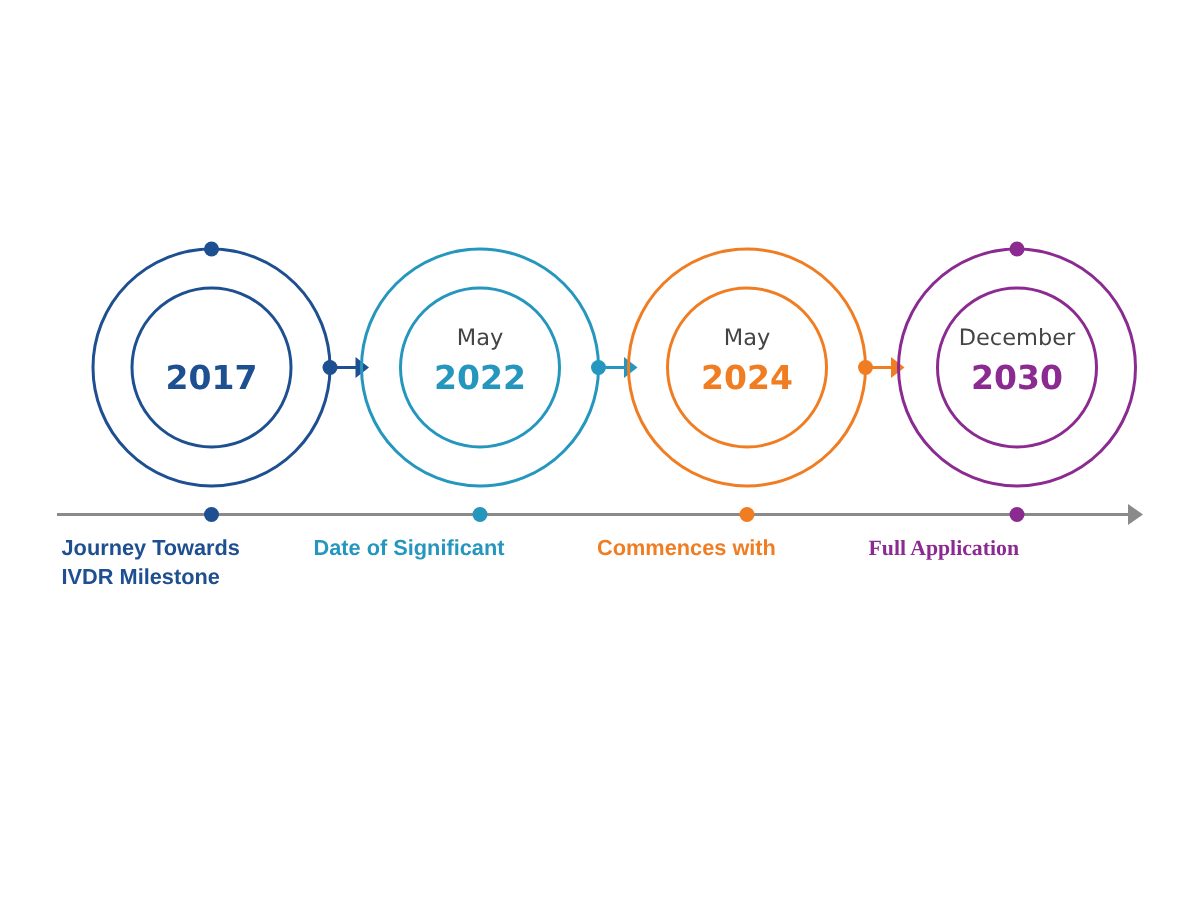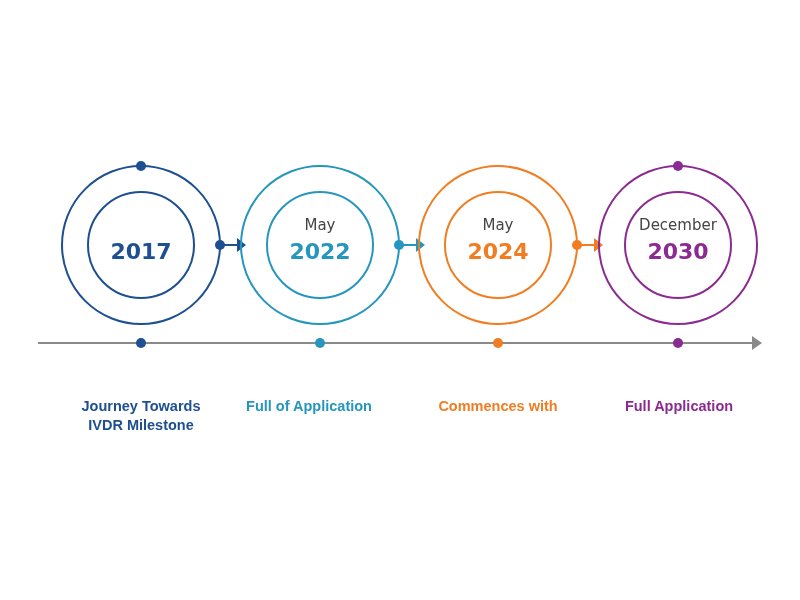--- a/index.html
+++ b/index.html
@@ -1,20 +1,20 @@
 <!DOCTYPE html>
 <html><head>
 <meta charset="utf-8">
 <style>
   html, body { margin: 0; padding: 0; background: #ffffff; }
   body { width: 800px; height: 600px; position: relative; overflow: hidden;
          font-family: "Liberation Sans", "DejaVu Sans", sans-serif; }
   svg.timeline { position: absolute; left: 0; top: 0; }
-  .label { position: absolute; width: 200px; text-align: center; font-weight: bold;
-           font-size: 14.5px; line-height: 19px; margin-top: 40px; }
+  .label { position: absolute; width: 200px; font-weight: bold;
+           font-size: 14.5px; line-height: 19px; }
   .month { font-family: "DejaVu Sans", sans-serif; font-size: 15px; fill: #444444; }
   .year { font-family: "DejaVu Sans", sans-serif; font-weight: bold; font-size: 22px; }
 </style>
 </head>
 <body>
 
 <svg class="timeline" width="800" height="600" viewBox="0 0 800 600">
 
   <line x1="38" y1="343" x2="752" y2="343" stroke="#8a8a8a" stroke-width="2"></line>
   <polygon points="752,336 762,343 752,350" fill="#8a8a8a"></polygon>
@@ -67,20 +67,20 @@
     <text class="month" x="678" y="230" text-anchor="middle">December</text>
     <text class="year" x="678" y="259" text-anchor="middle" fill="#8b2a91">2030</text>
   </g>
 </svg>
 
 <div class="label" style="left:41px; top:357px; color:#1d4f91;">
   <div>Journey Towards</div>
   <div>IVDR Milestone</div>
 </div>
 <div class="label" style="left:209px; top:357px; color:#2596be;">
-  <div>Full of Application</div>
+  <div>Date of Significant</div>
 </div>
 <div class="label" style="left:398px; top:357px; color:#f07d22;">
   <div>Commences with</div>
 </div>
-<div class="label" style="left:579px; top:357px; color:#8b2a91;">
+<div class="label" style="left:579px; top:357px; color:#8b2a91;font-family:Liberation Serif, serif;">
   <div>Full Application</div>
 </div>
 
 </body></html>

